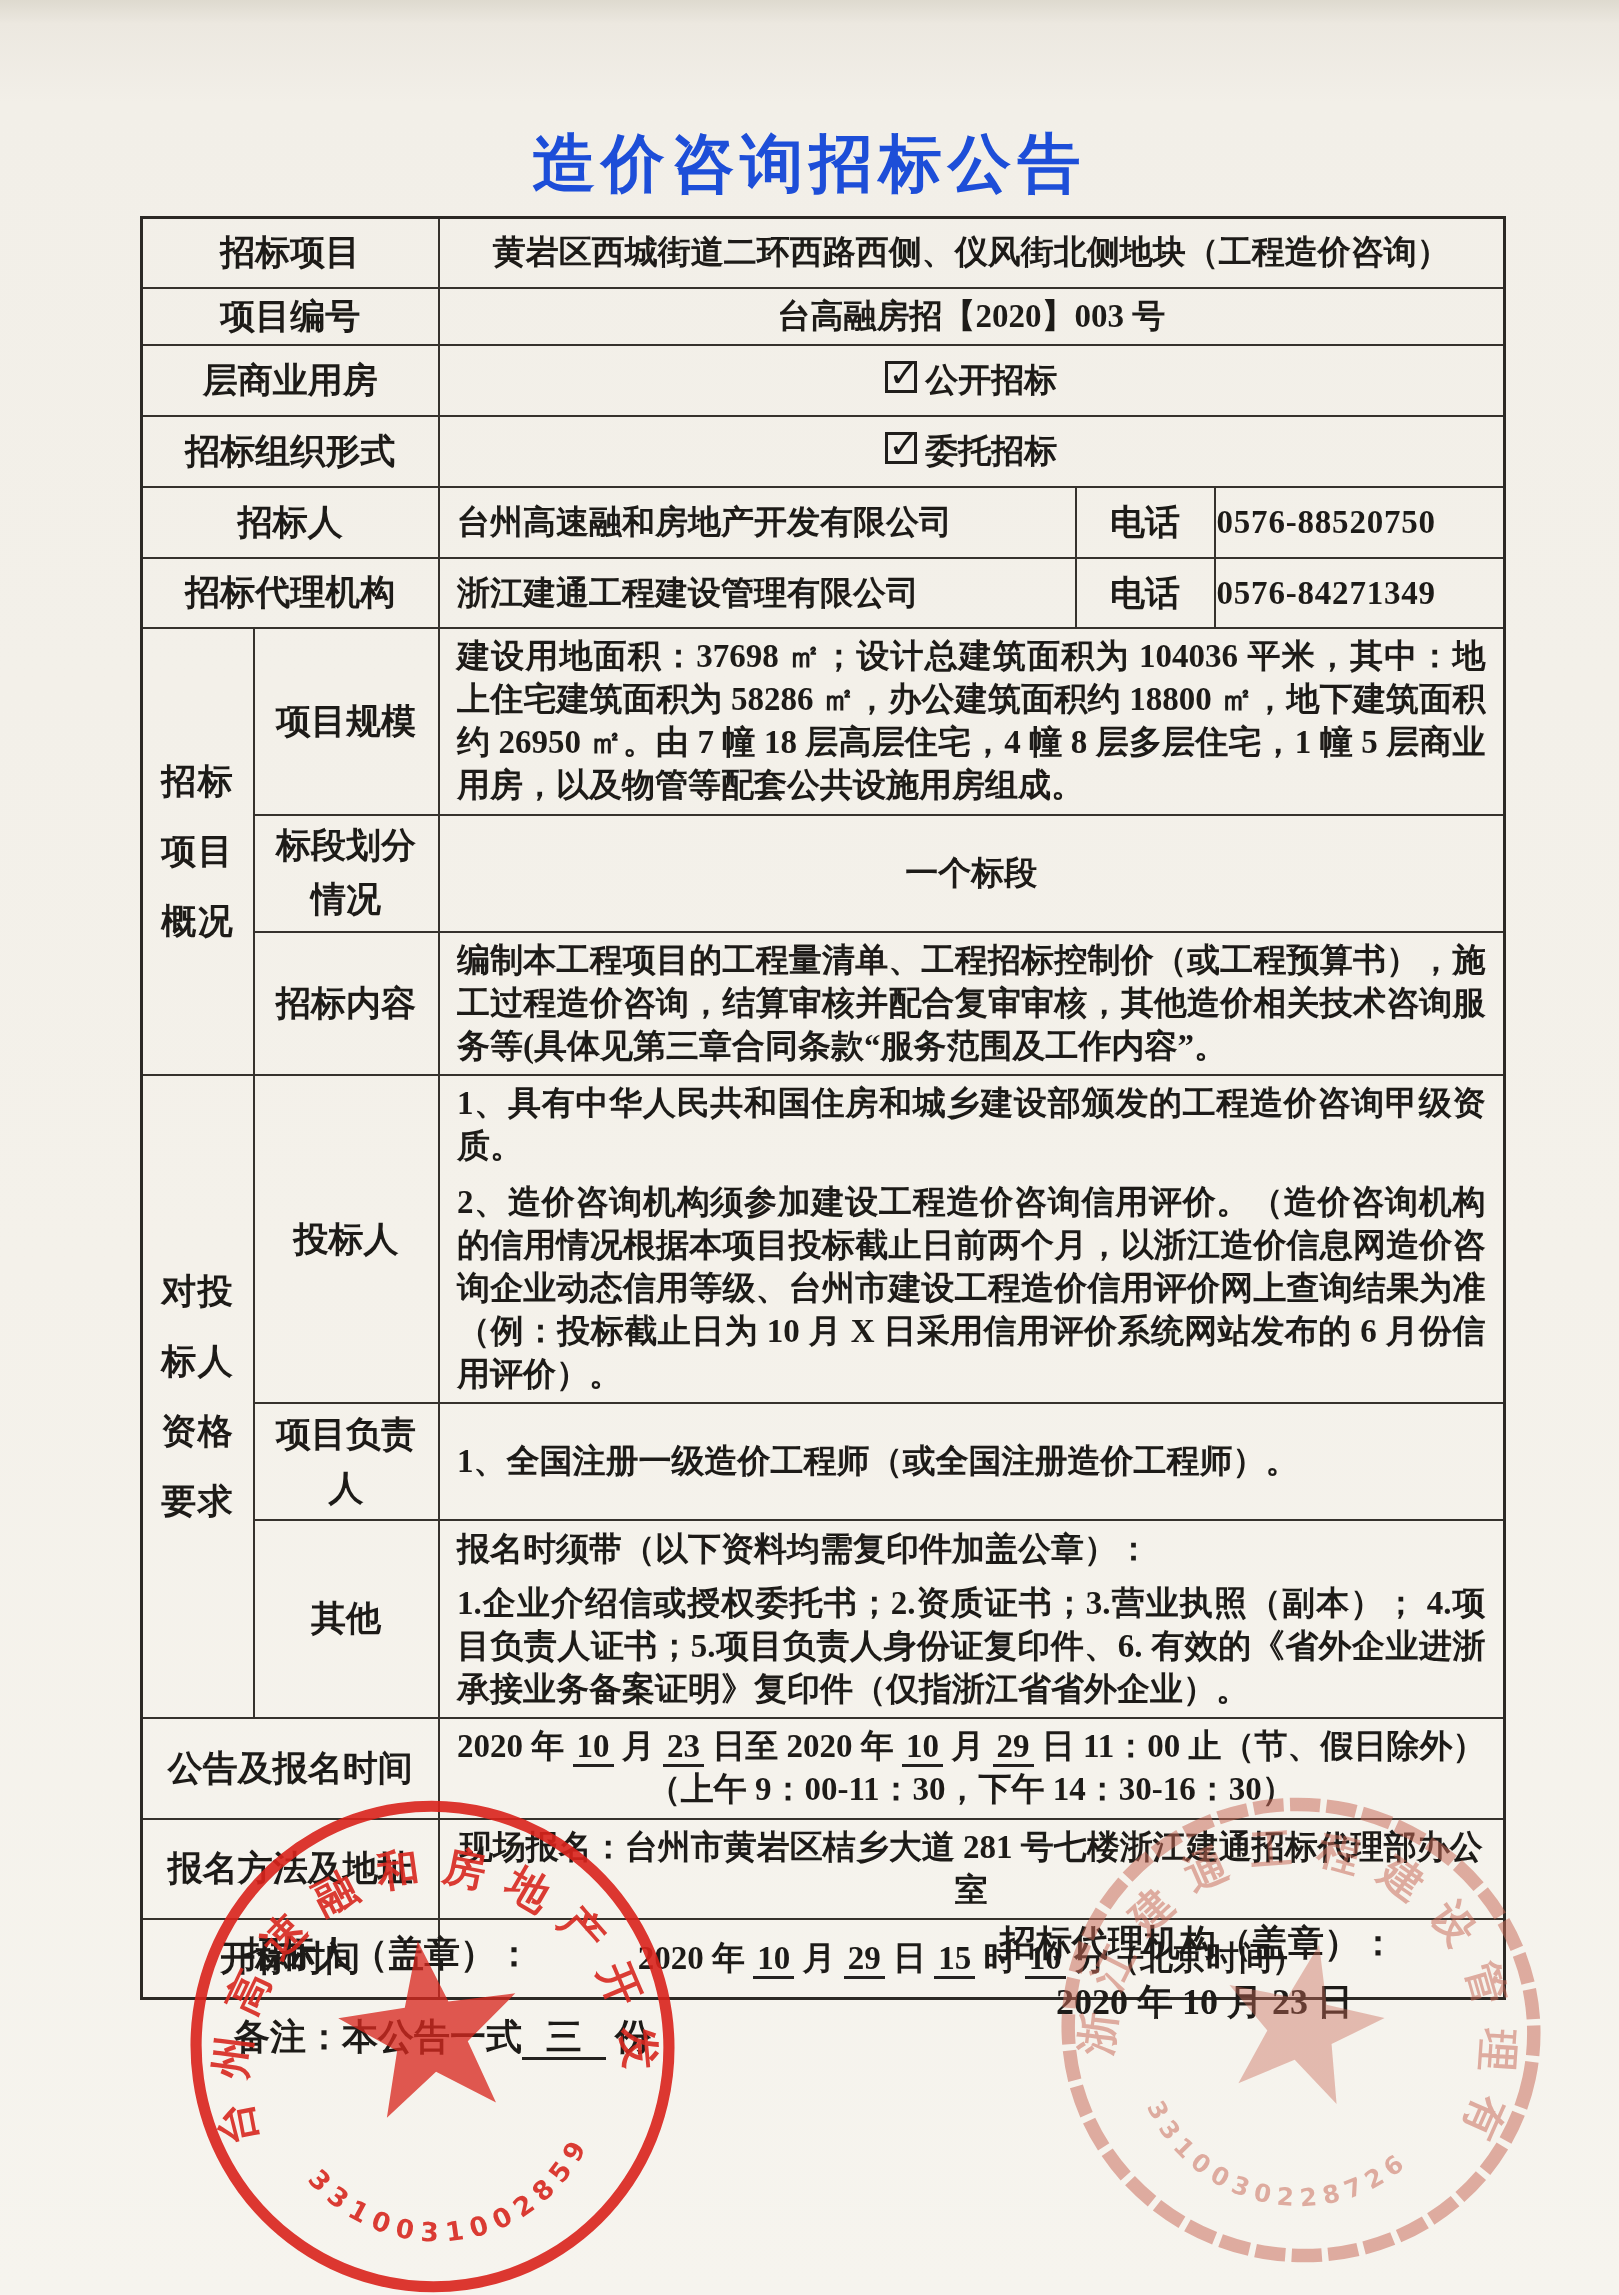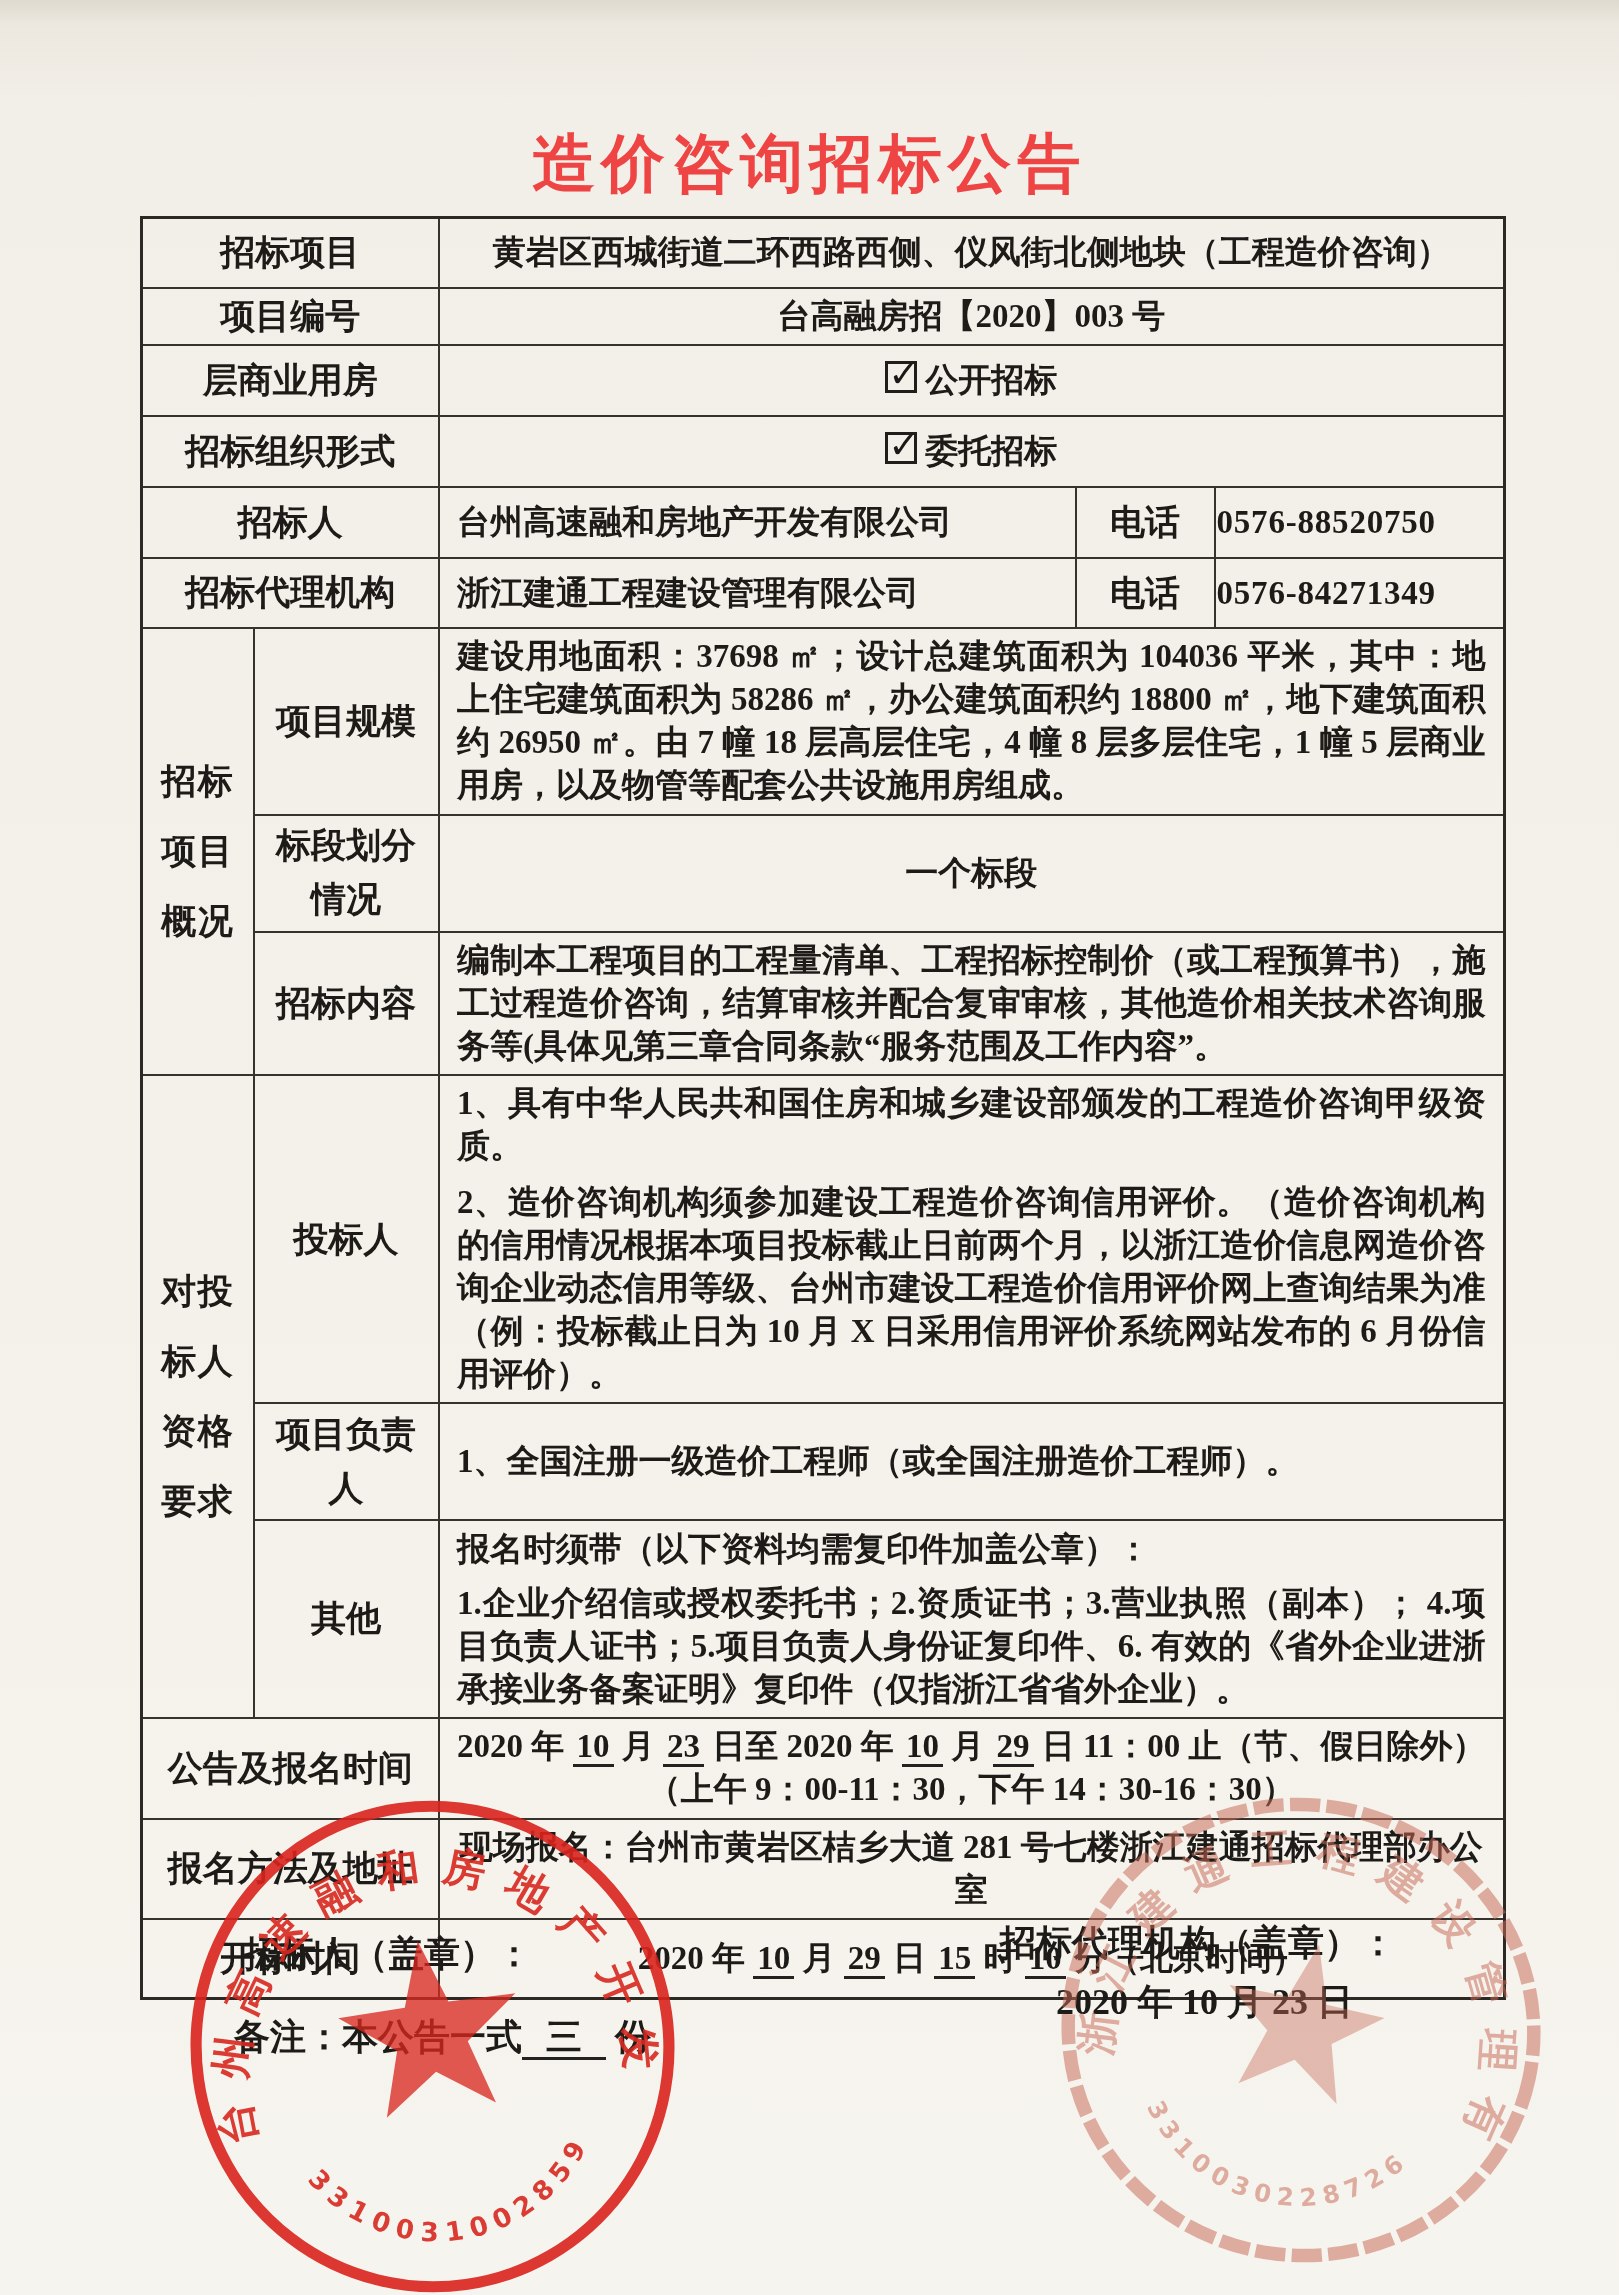--- a/index.html
+++ b/index.html
@@ -6,21 +6,21 @@
   body{
     width:1619px;height:2295px;position:relative;overflow:hidden;
     background:linear-gradient(180deg,#dedacf 0px,#ece8e0 24px,#f2efe8 103px,#f4f1ea 55%,#f6f4ee 100%);
     font-family:"Liberation Serif","DejaVu Serif",serif;
     color:#1d1b18;
   }
   
   .doc-title{
     position:absolute;top:121px;left:0;width:100%;
     text-align:center;font-size:63px;font-weight:900;letter-spacing:6.3px;
-    color:#ef4444;font-family:"DejaVu Sans","Liberation Sans",sans-serif;
+    color:#1d4ed8;font-family:"DejaVu Sans","Liberation Sans",sans-serif;
   }
   
   .tbl-wrap{position:absolute;left:140px;top:216px;width:1363px;}
   table{width:100%;border-collapse:collapse;table-layout:fixed;}
   td{border:2.4px solid #36322d;vertical-align:middle;overflow:hidden;}
   table{border:3.2px solid #2c2925;}
   td.lab{text-align:center;font-weight:700;font-size:35px;line-height:1.35;padding:3.2px 4.8px;}
   td.val{font-size:33px;font-weight:600;line-height:43px;padding:6.3px 17.5px;}
   td.val.ctr{text-align:center;}
   td.val.just{text-align:justify;}

